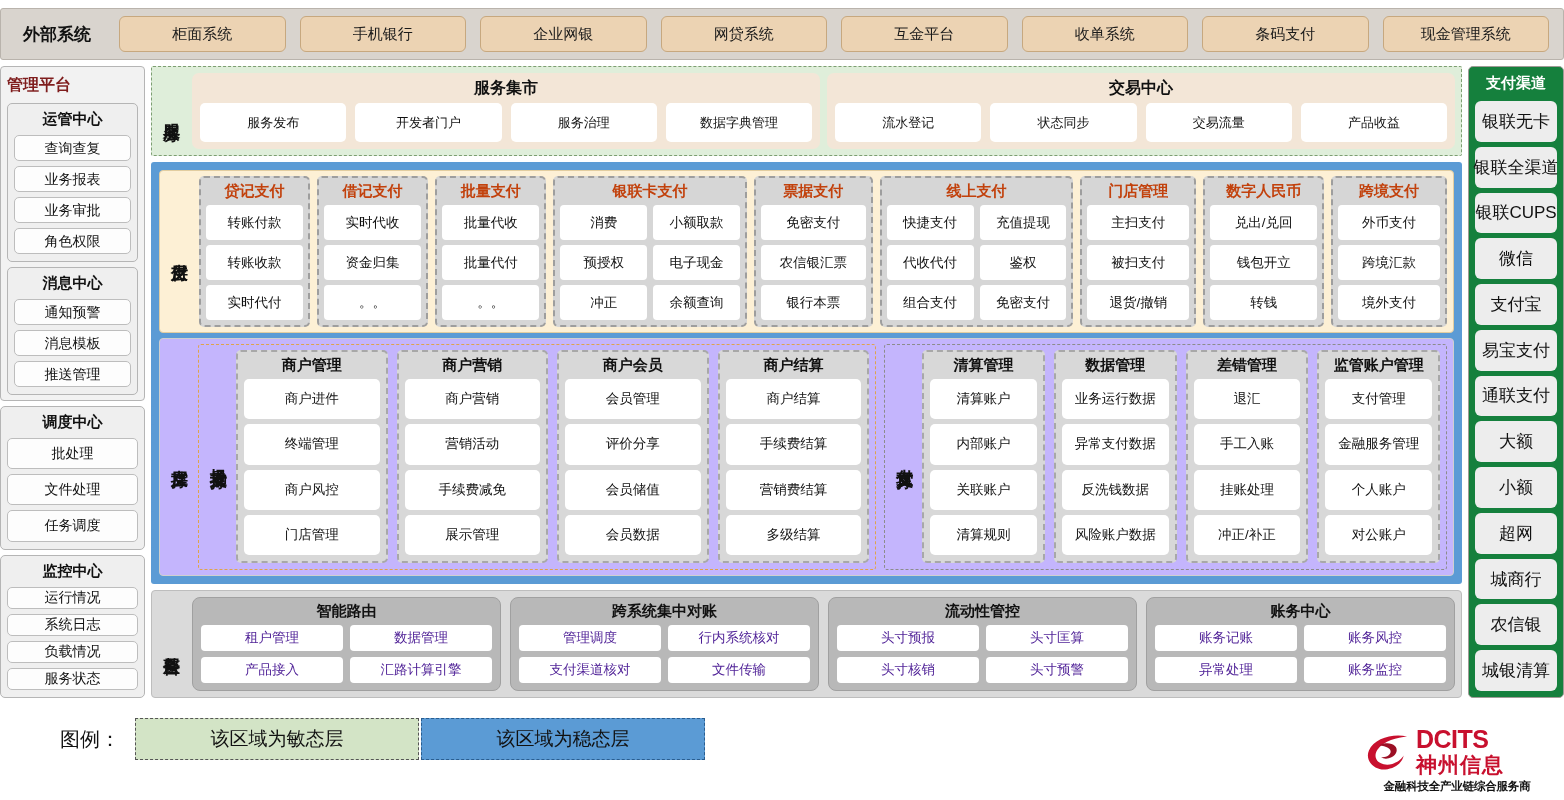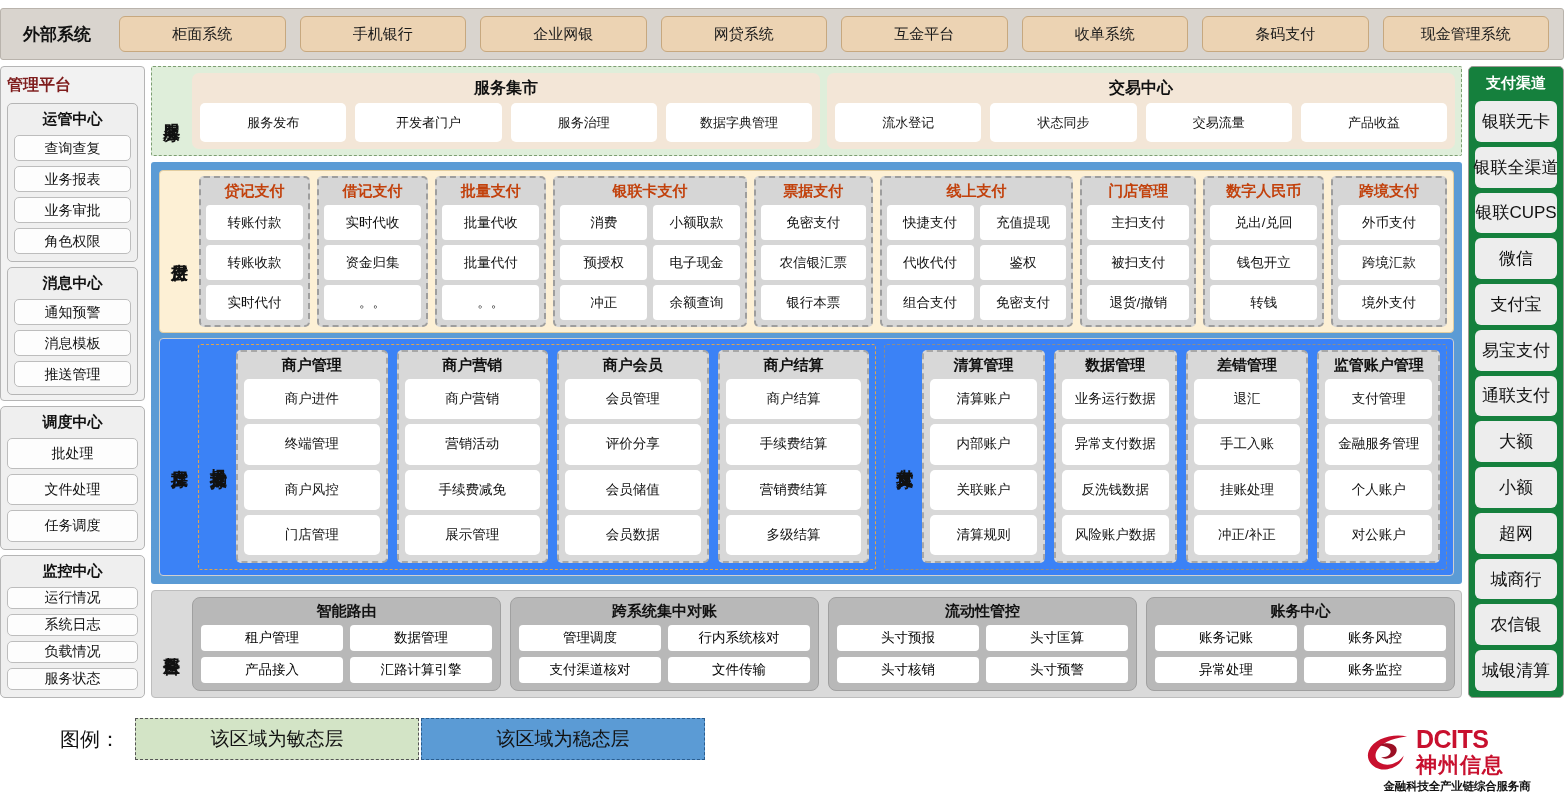--- a/index.html
+++ b/index.html
@@ -94,21 +94,21 @@
   .pay-cells { display: flex; flex-direction: column; gap: 5px; flex: 1; }
   .pay-cells.two-col { display: grid; grid-template-columns: 1fr 1fr; gap: 5px 6px; }
   .pay-leaf {
     background: #fff; border-radius: 4px;
     display: flex; align-items: center; justify-content: center;
     font-size: 13.5px; color: #111; white-space: nowrap; min-height: 30px;
   }
 
   
   .support-layer {
-    background: #3b82f6; border: 1px solid #cfcfcf; border-radius: 4px;
+    background: #c4b5fd; border: 1px solid #cfcfcf; border-radius: 4px;
     display: flex; padding: 5px 6px; gap: 5px; flex: 1;
   }
   .sup-sections { display: flex; flex: 1; gap: 8px; }
   .sup-section { display: flex; padding: 5px 6px 6px; gap: 4px; border-radius: 3px; }
   .sup-section.scene { border: 1px dashed #e0a44a; flex: 0 0 54.3%; }
   .sup-section.paysup { border: 1px dashed #8c8c8c; flex: 1; }
   .sup-groups { display: flex; flex: 1; gap: 9px; }
   .sup-group {
     flex: 1; background: #d8d8d8; border: 2px dashed #a8a8a8; border-radius: 5px;
     padding: 2px 6px 6px; display: flex; flex-direction: column;
@@ -129,21 +129,21 @@
   .int-groups { display: flex; flex: 1; gap: 9px; }
   .int-group {
     flex: 1; background: #b8b8b8; border: 1px solid #a0a0a0; border-radius: 8px;
     padding: 2px 8px 7px; display: flex; flex-direction: column;
   }
   .int-group .g-title { text-align: center; font-size: 15px; font-weight: bold; color: #111; padding: 2px 0 4px; }
   .int-cells { display: grid; grid-template-columns: 1fr 1fr; gap: 6px 7px; flex: 1; }
   .int-leaf {
     background: #fff; border-radius: 4px;
     display: flex; align-items: center; justify-content: center;
-    font-size: 13.5px; color: #000000; white-space: nowrap;
+    font-size: 13.5px; color: #4c1d95; white-space: nowrap;
   }
 
   
   .right-col {
     width: 96px; background: #15803d; border: 1px solid #a09b96; border-radius: 5px;
     padding: 4px 6px 6px; display: flex; flex-direction: column; gap: 5px;
   }
   .right-col .p-title { font-size: 15px; font-weight: bold; text-align: center; color: #fff; padding: 3px 0 3px; }
   .ch-leaf {
     background: #ededed; border-radius: 6px;

